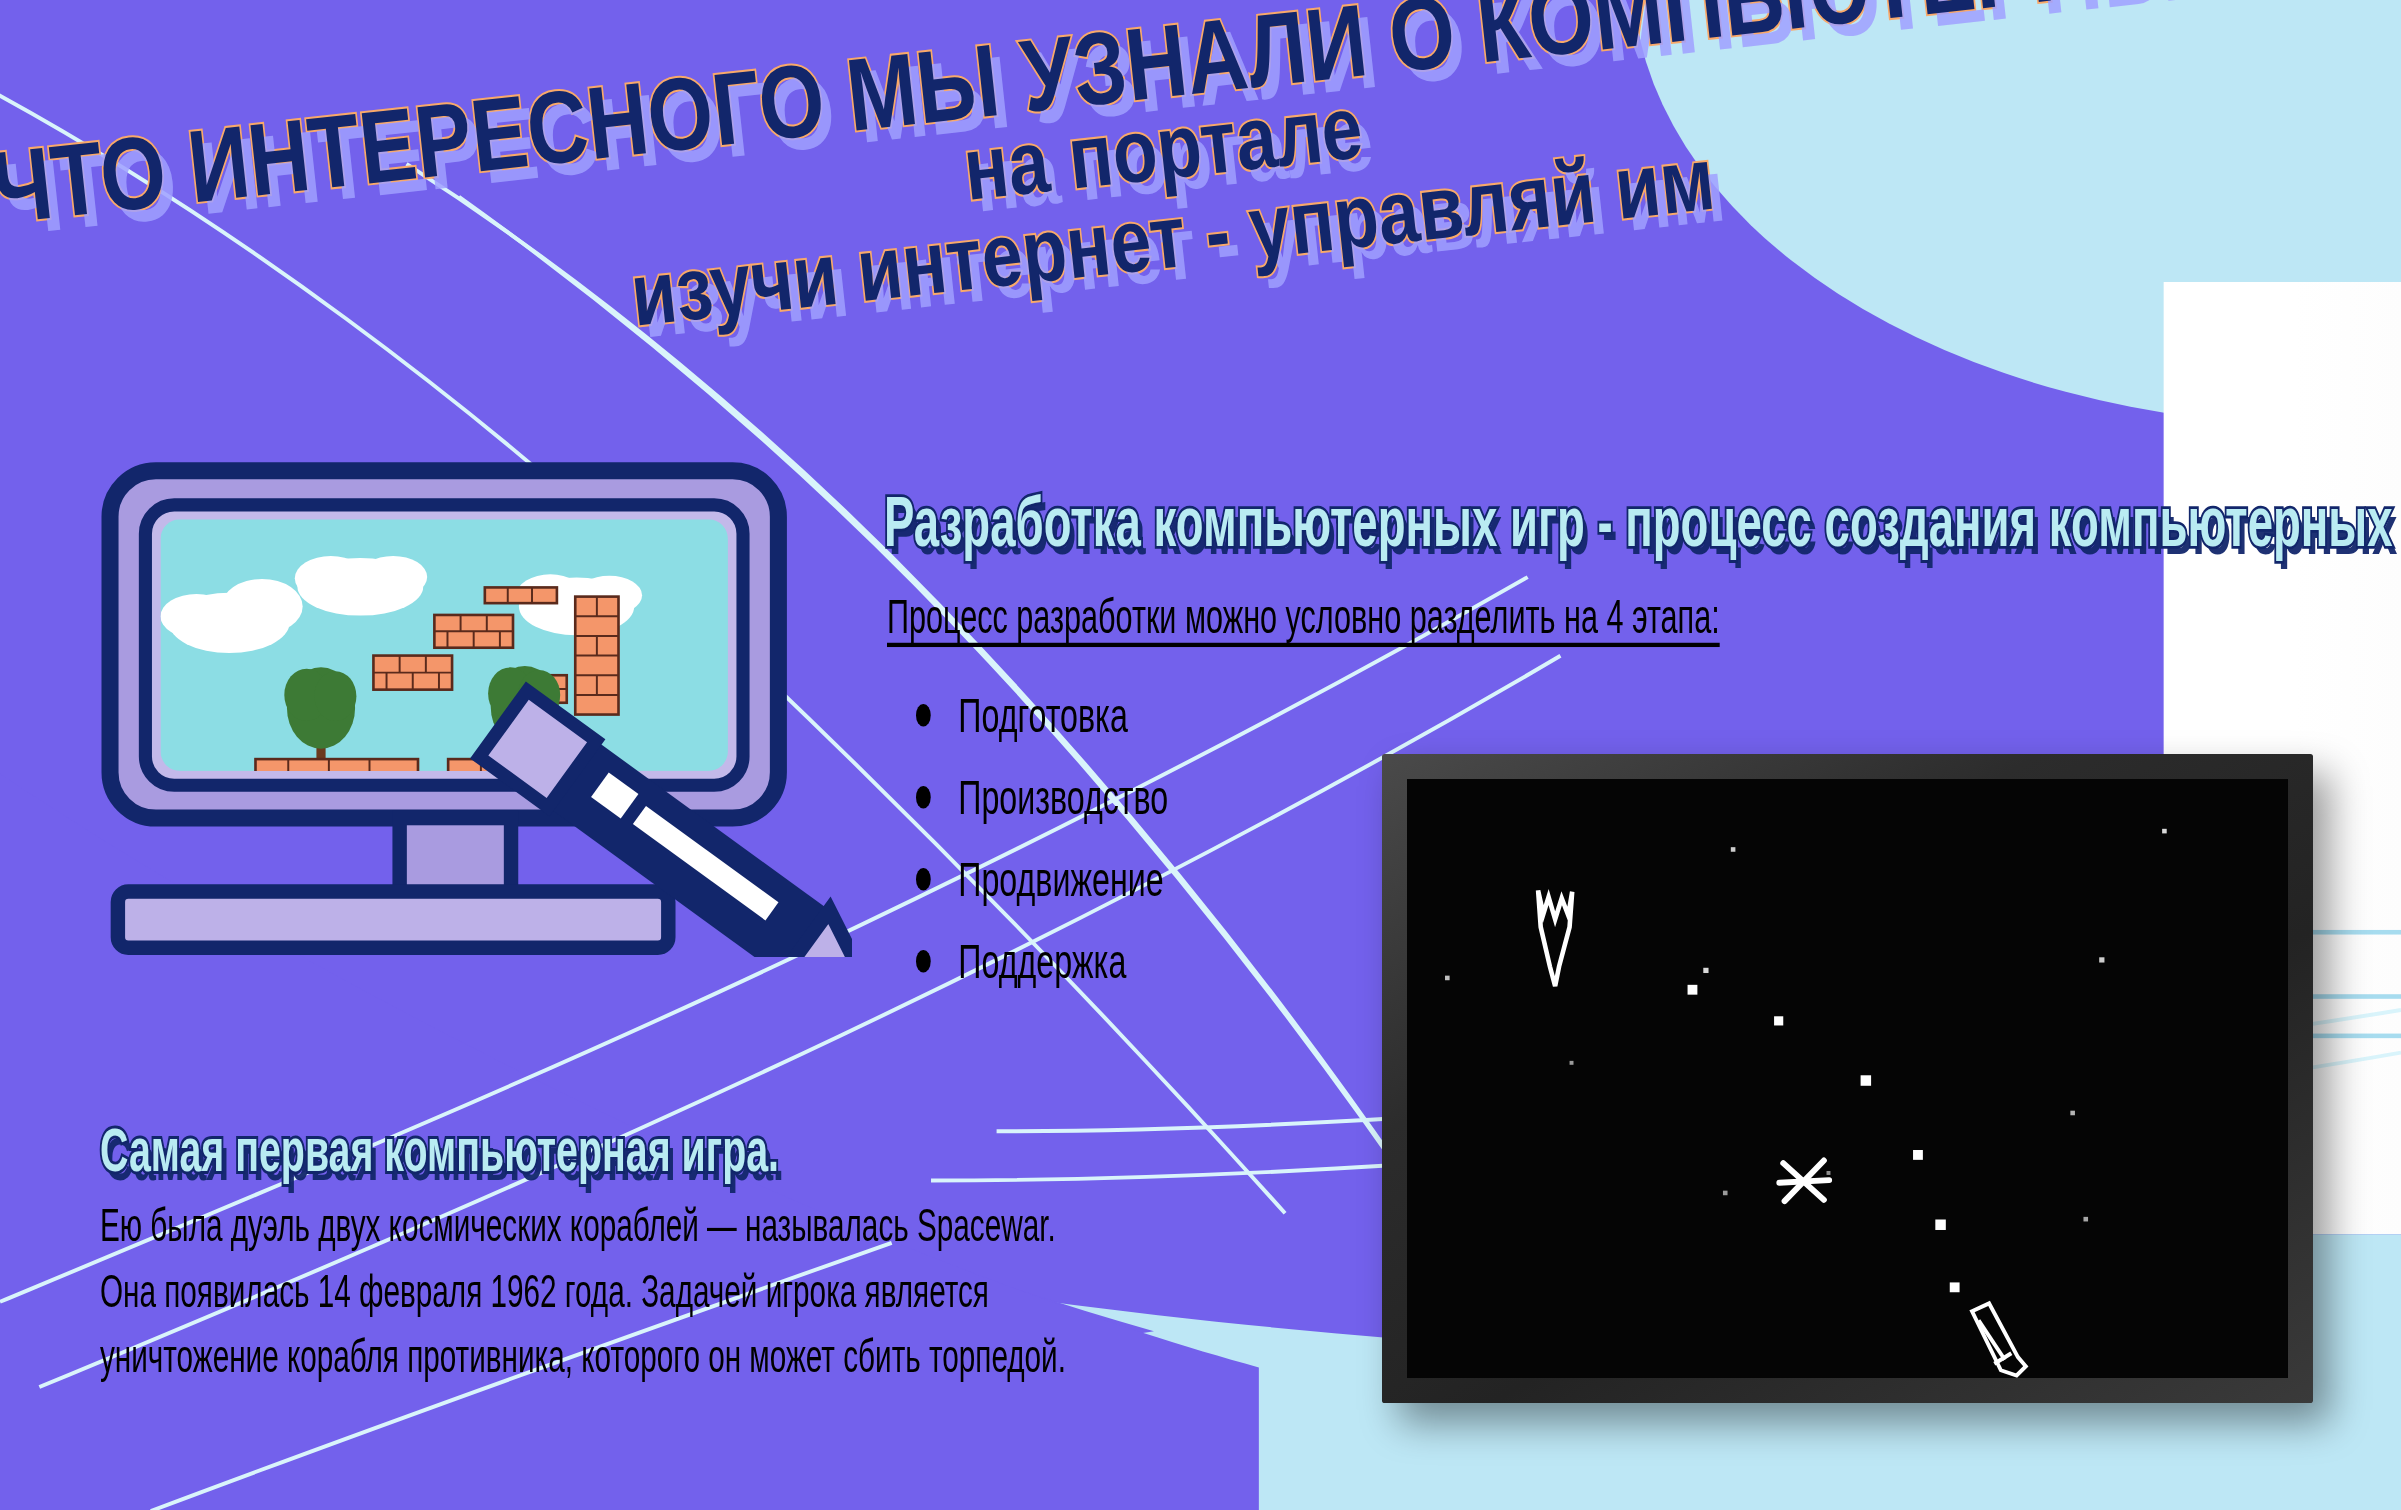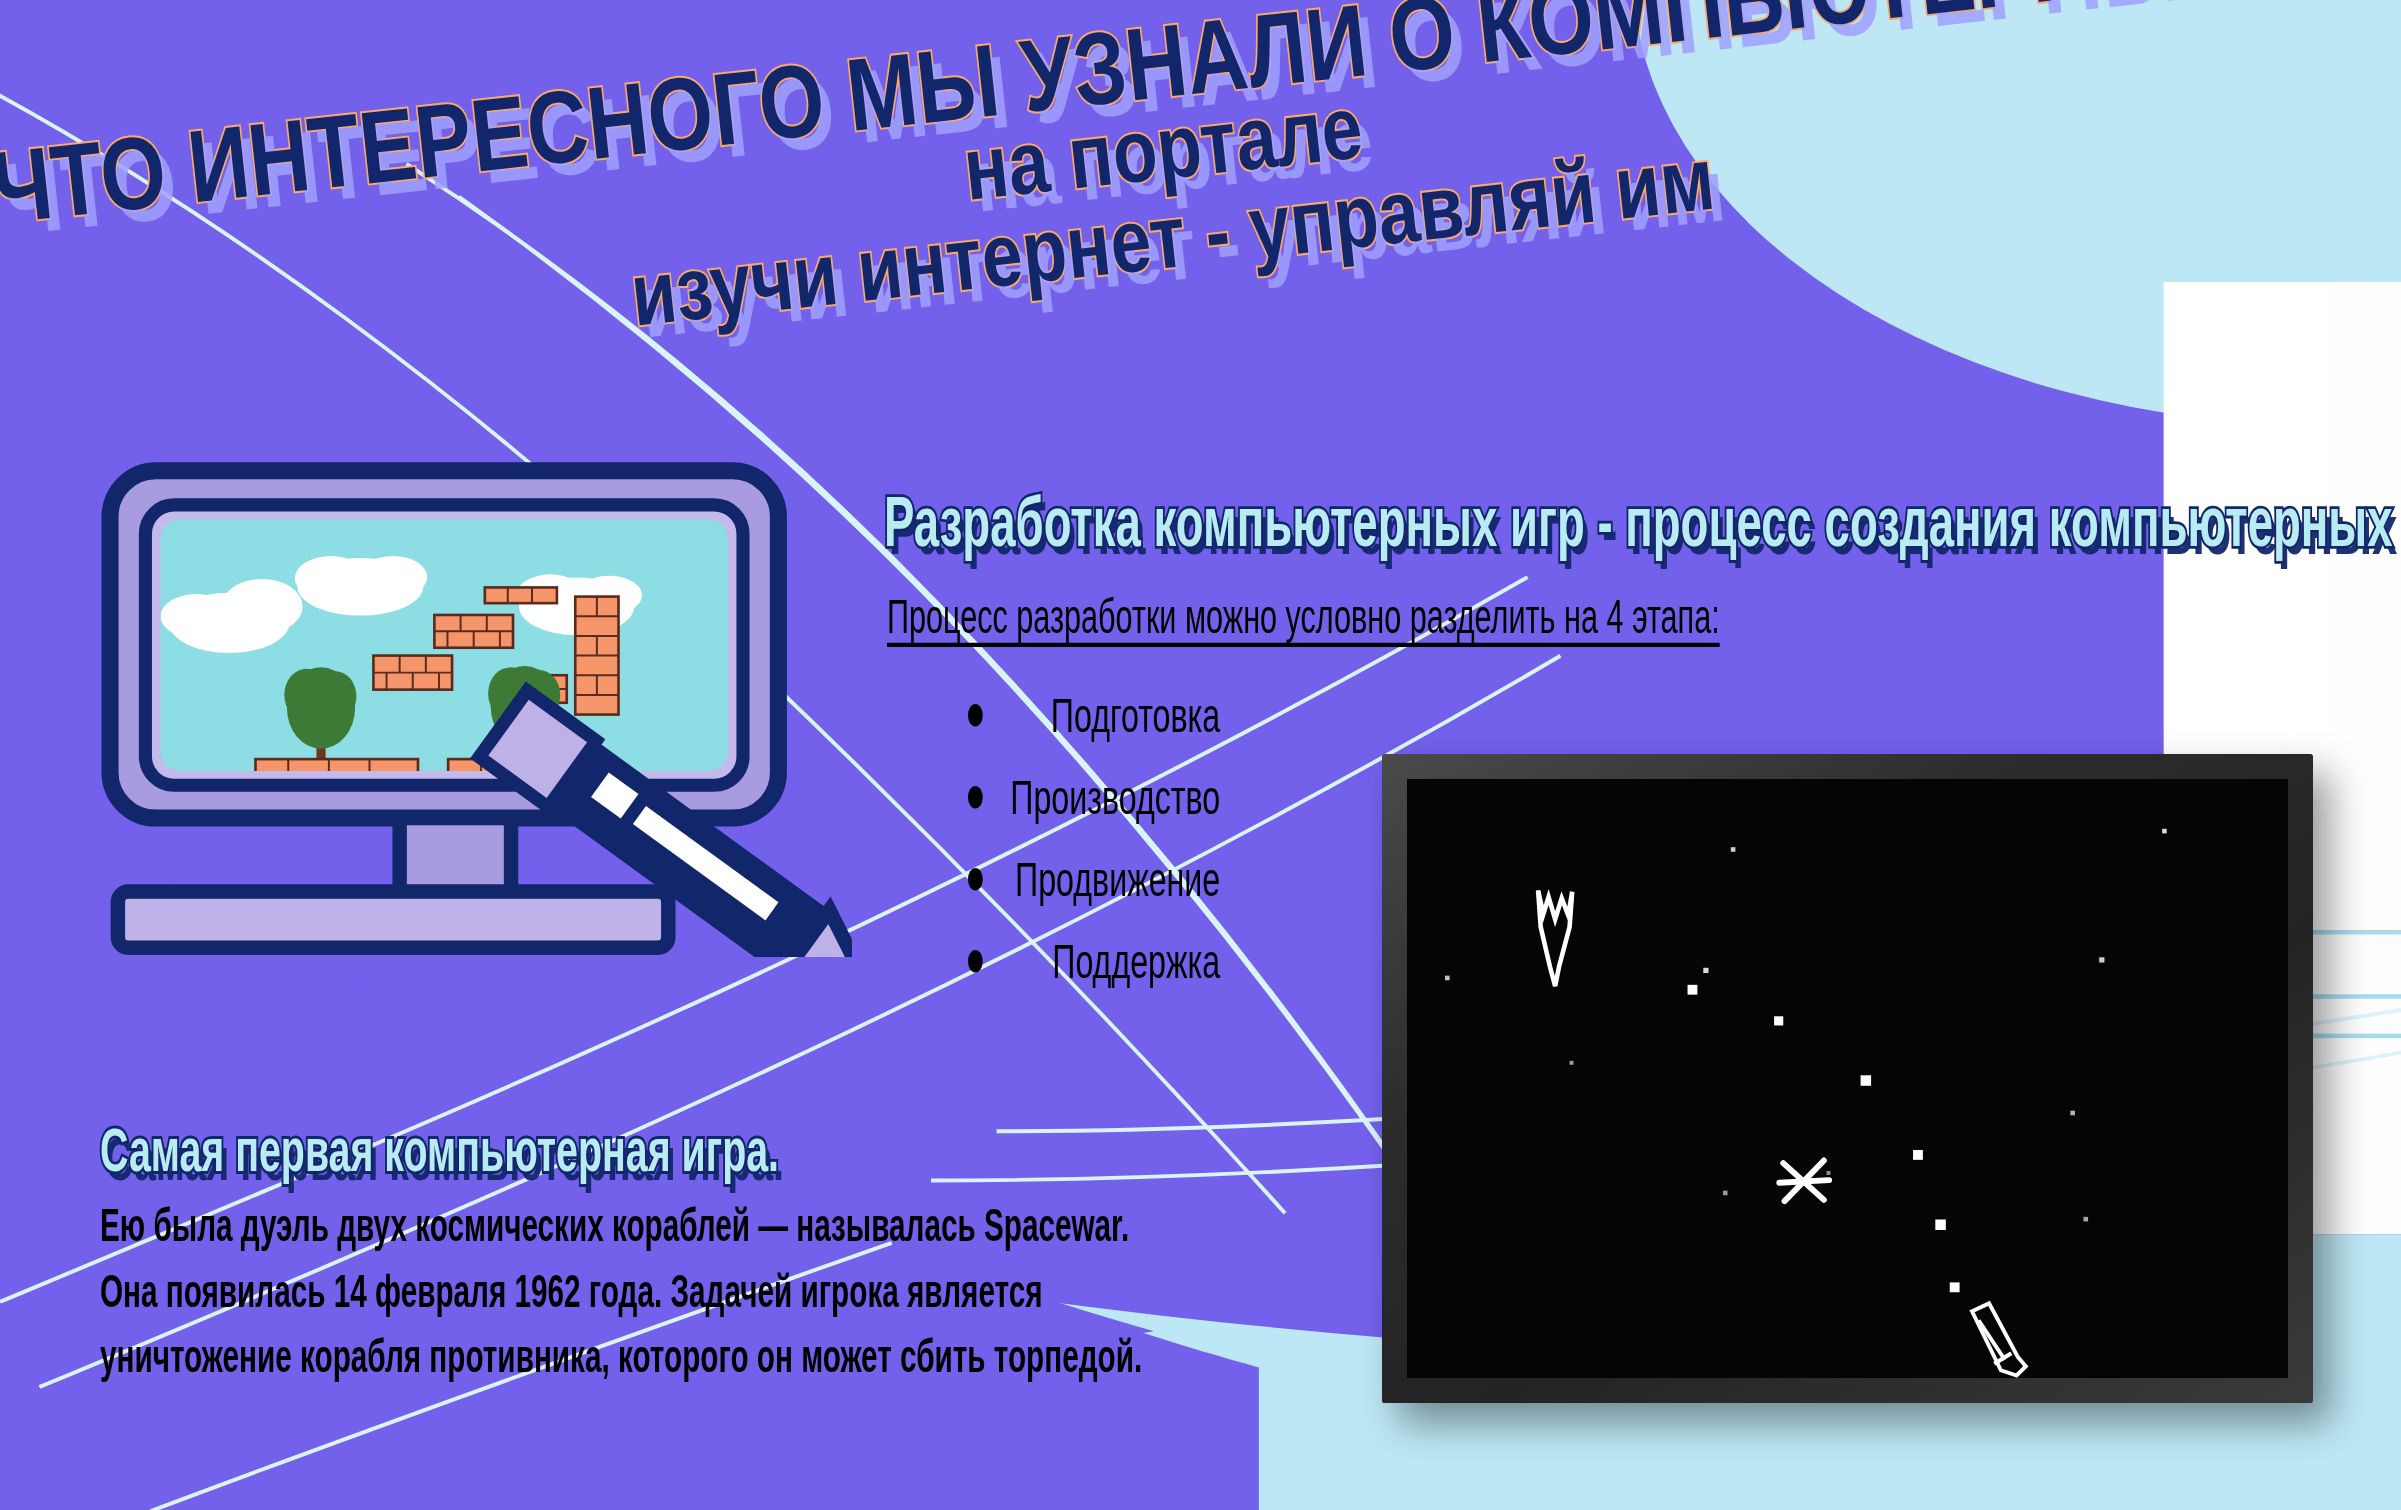--- a/index.html
+++ b/index.html
@@ -51,33 +51,33 @@
   .body-text{
     position:absolute;color:#000;font-weight:400;white-space:nowrap;
     transform-origin:0 50%;
   }
   #stages-line{
     left:887px;top:597px;font-size:34px;
     transform:scaleY(1.42) scaleX(0.90);
     text-decoration:underline;text-underline-offset:6.6px;
   }
 
-  .bullets{position:absolute;left:968px;top:695px;list-style:none;margin:0;padding:0;text-align:right;}
+  .bullets{position:absolute;left:916px;top:695px;list-style:none;margin:0;padding:0;}
   .bullets li{
     position:relative;font-size:35px;color:#000;white-space:nowrap;
     margin-bottom:42px;padding-left:46px;
     transform:scaleY(1.40) scaleX(0.92);transform-origin:0 50%;
   }
   .bullets li:before{
     content:"";position:absolute;left:0;top:50%;
     width:15.7px;height:15.7px;border-radius:50%;background:#000;
     transform:translateY(-50%);
   }
 
-  .para{position:absolute;left:100px;top:1207px;width:1180px;font-weight:bold;}
+  .para{position:absolute;left:100px;top:1207px;width:1180px;}
   .para p{
     margin:0 0 27.5px 0;font-size:33px;color:#000;white-space:nowrap;
     transform:scaleY(1.40) scaleX(0.90);transform-origin:0 50%;
   }
 
   
   .monitor{position:absolute;left:98px;top:459px;width:754px;height:498px;}
 
   
   .frame{

